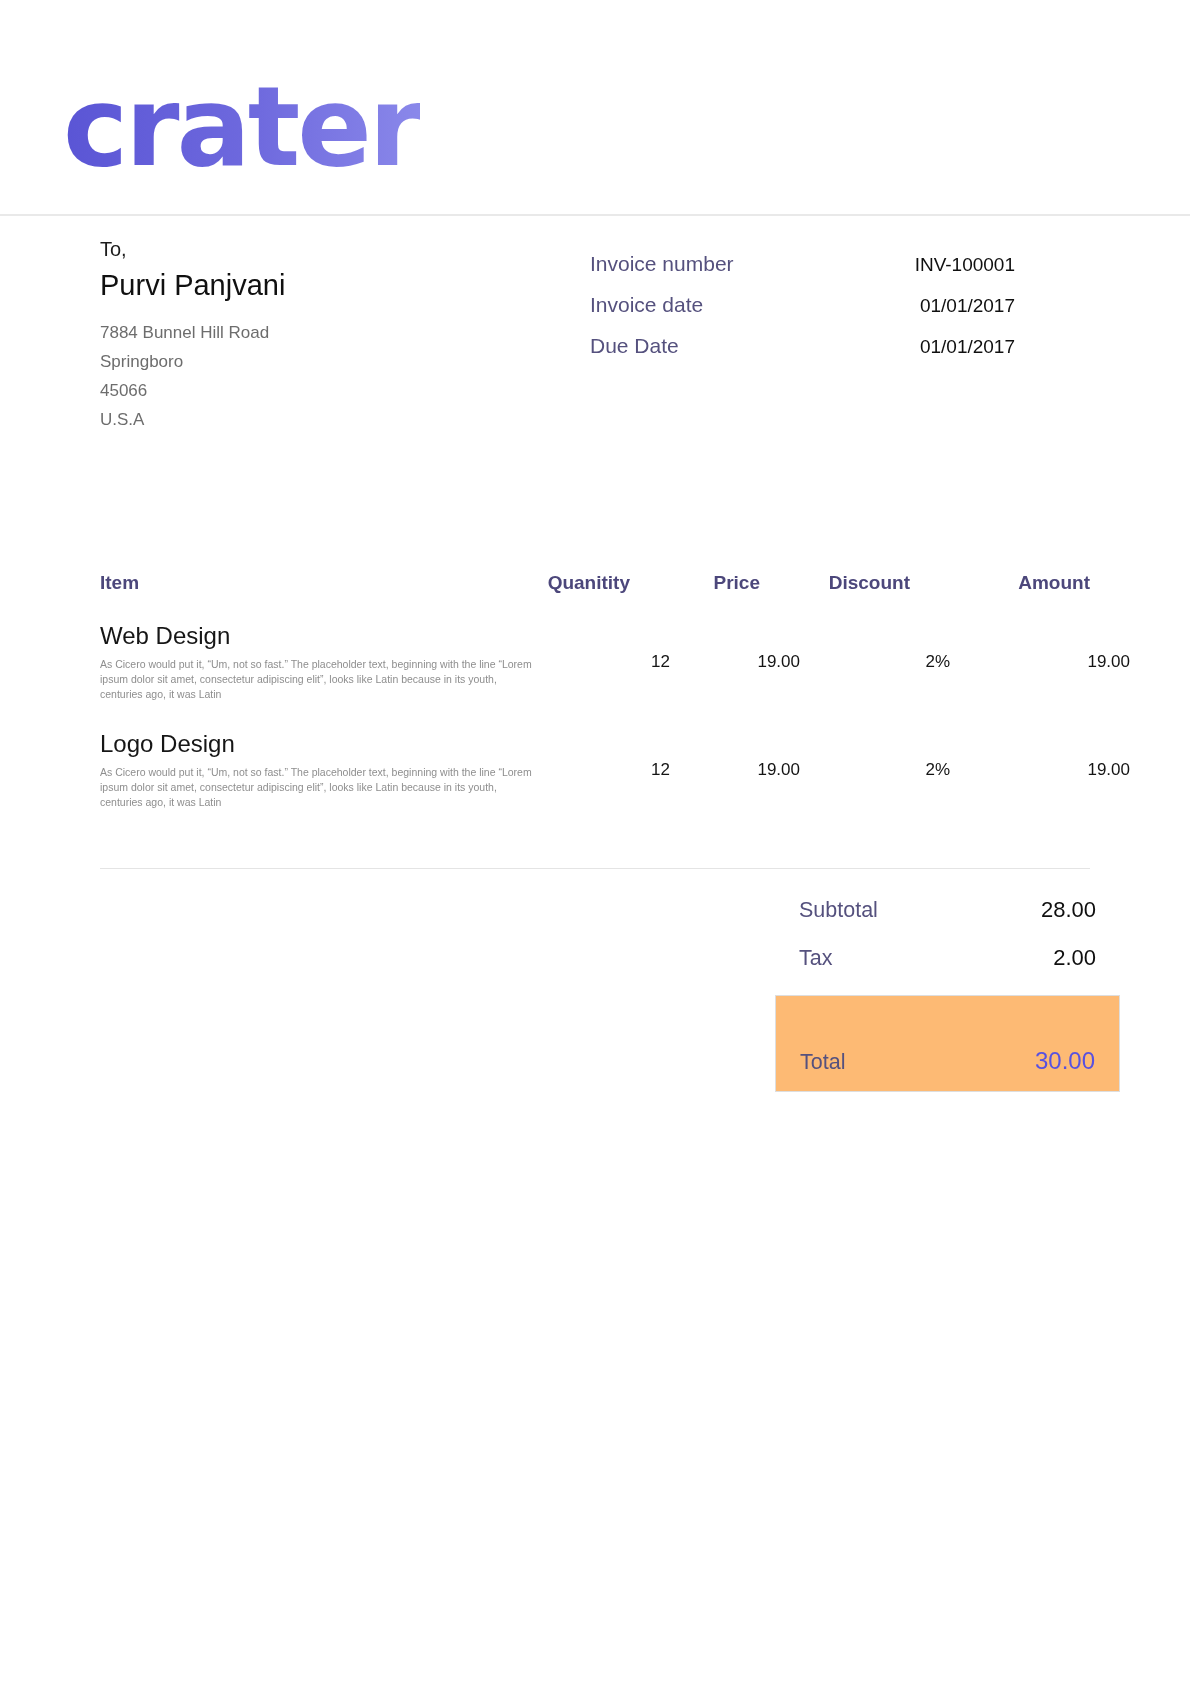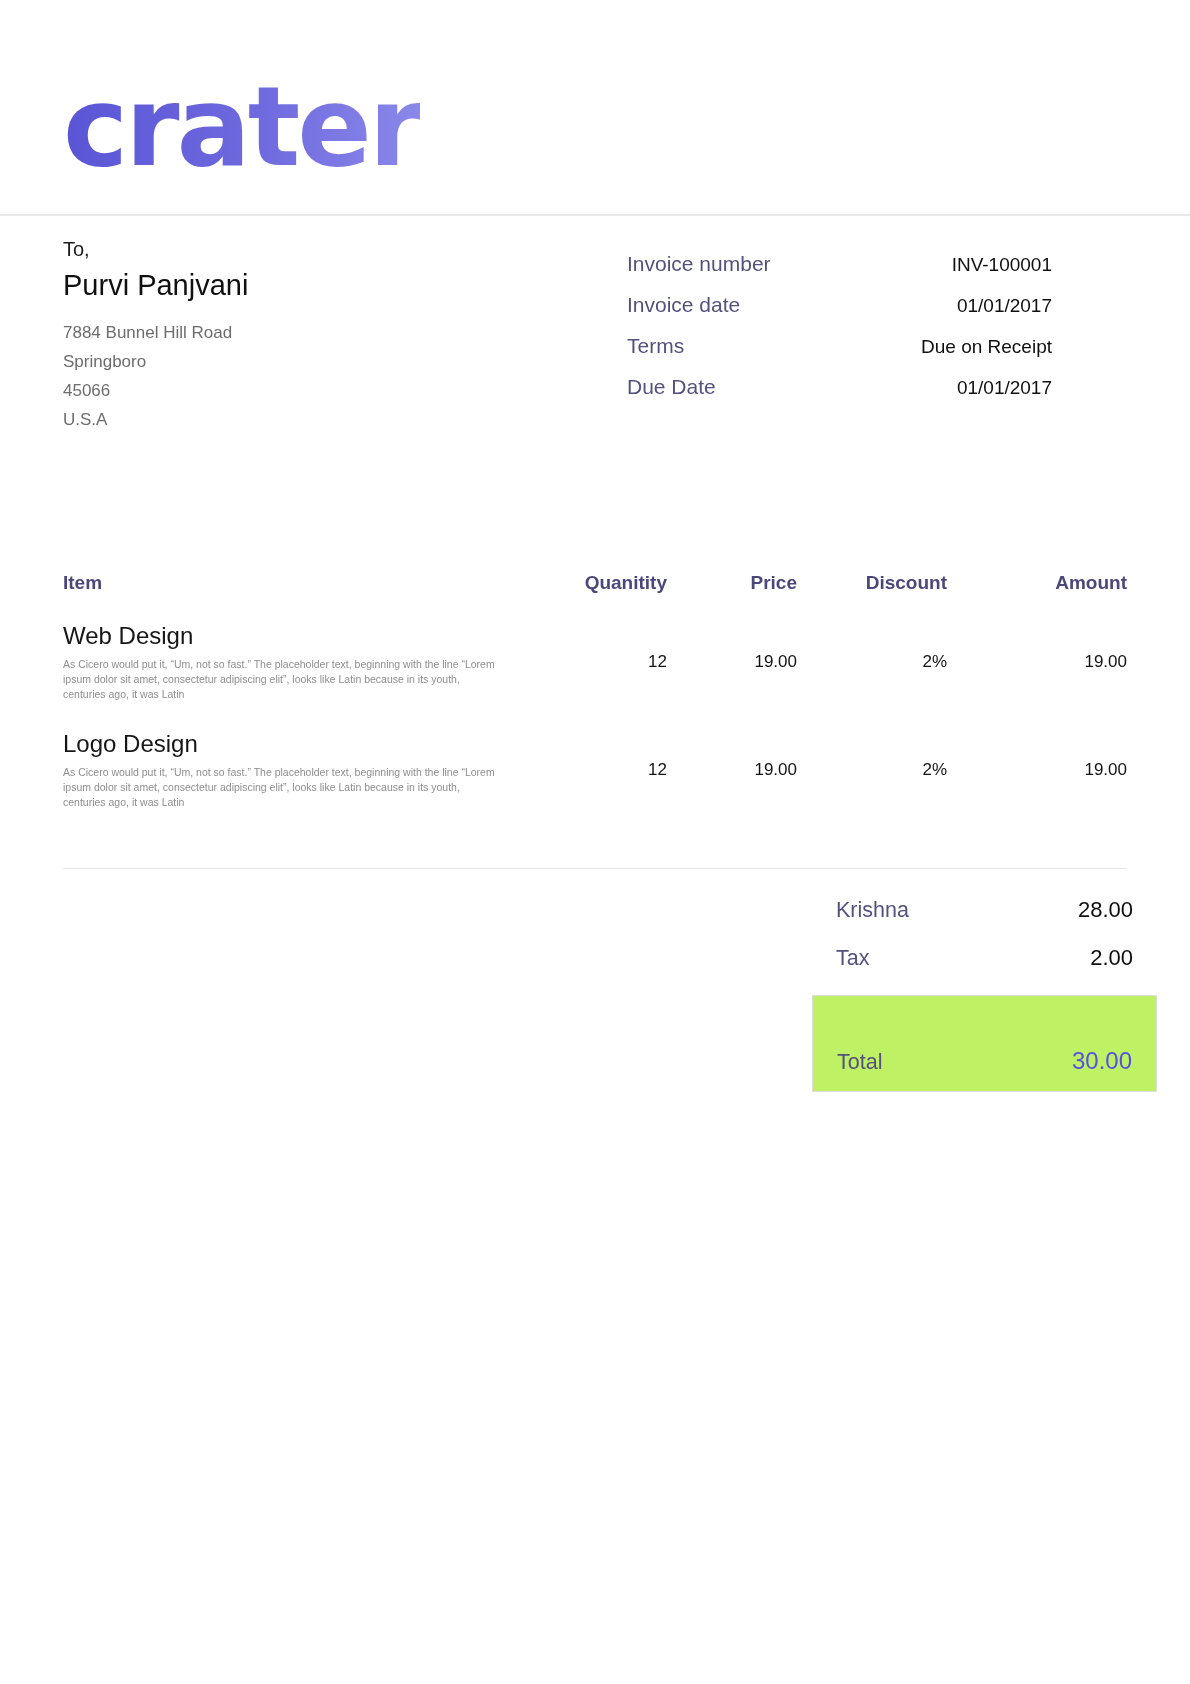--- a/index.html
+++ b/index.html
@@ -20,21 +20,21 @@
     font-family:"DejaVu Sans", sans-serif;
     font-size:110px; font-weight:bold; line-height:1; letter-spacing:-3px;
     background:linear-gradient(90deg,#5a55d5 0%,#6f6ade 55%,#8a88ea 100%);
     -webkit-background-clip:text; background-clip:text;
     color:transparent; -webkit-text-fill-color:transparent;
   }
   .company { width:280px; padding-top:2px; }
   .company-name { font-size:27px; font-weight:bold; color:#0d0d0d; margin-bottom:12px; letter-spacing:.2px; }
   .company-line { font-size:16.5px; color:#6d6d6d; line-height:29px; }
   
-  .content { padding:0 63px; }
+  .content { padding:0 100px; }
   .billing { display:flex; justify-content:space-between; margin-top:22px; }
   .to-intro { font-size:20px; color:#1c1c1c; }
   .bill-name { font-size:29px; color:#101010; margin:8px 0 16px; }
   .bill-line { font-size:17px; color:#6d6d6d; line-height:29px; }
   .meta { width:425px; margin-top:14px; margin-right:75px; }
   .meta-row { display:flex; justify-content:space-between; align-items:flex-end; margin-bottom:17px; }
   .meta-label { font-size:21px; color:#55517e; }
   .meta-value { font-size:19px; color:#101010; }
   
   .items { margin-top:138px; }
@@ -47,21 +47,21 @@
   .cell.num { font-size:17px; color:#141414; align-self:center; }
   .table-divider { border-bottom:1px solid #e4e4e4; margin-top:58px; }
   
   .totals { width:345px; margin:28px -30px 0 auto; }
   .trow { display:flex; justify-content:space-between; align-items:baseline; padding:0 24px; margin-bottom:22px; }
   .trow-label { font-size:21.5px; color:#55517e; }
   .trow-value { font-size:22px; color:#0f0f0f; }
   .total-box {
     border:1px solid #dedede; margin-top:24px; padding:16px 24px;
     display:flex; justify-content:space-between; align-items:baseline;
-    background:#bef264;
+    background:#fdba74;
   }
   .total-label { font-size:21.5px; color:#55517e; }
   .total-value { font-size:24px; color:#5851e0;margin-top:35px; }
 </style>
 </head>
 <body>
 
 <header class="top-band">
   <div class="logo">crater</div>
 </header>
@@ -79,24 +79,20 @@
     </div>
 
     <div class="meta">
       <div class="meta-row">
         <span class="meta-label">Invoice number</span>
         <span class="meta-value">INV-100001</span>
       </div>
       <div class="meta-row">
         <span class="meta-label">Invoice date</span>
         <span class="meta-value">01/01/2017</span>
-      </div>
-      <div class="meta-row">
-        <span class="meta-label">Terms</span>
-        <span class="meta-value">Due on Receipt</span>
       </div>
       <div class="meta-row">
         <span class="meta-label">Due Date</span>
         <span class="meta-value">01/01/2017</span>
       </div>
     </div>
   </section>
 
   <section class="items">
     <div class="tgrid thead">
@@ -127,21 +123,21 @@
       <div class="cell num">19.00</div>
       <div class="cell num">2%</div>
       <div class="cell num">19.00</div>
     </div>
 
     <div class="table-divider"></div>
   </section>
 
   <section class="totals">
     <div class="trow">
-      <span class="trow-label">Krishna</span>
+      <span class="trow-label">Subtotal</span>
       <span class="trow-value">28.00</span>
     </div>
     <div class="trow">
       <span class="trow-label">Tax</span>
       <span class="trow-value">2.00</span>
     </div>
     <div class="total-box">
       <span class="total-label">Total</span>
       <span class="total-value">30.00</span>
     </div>

